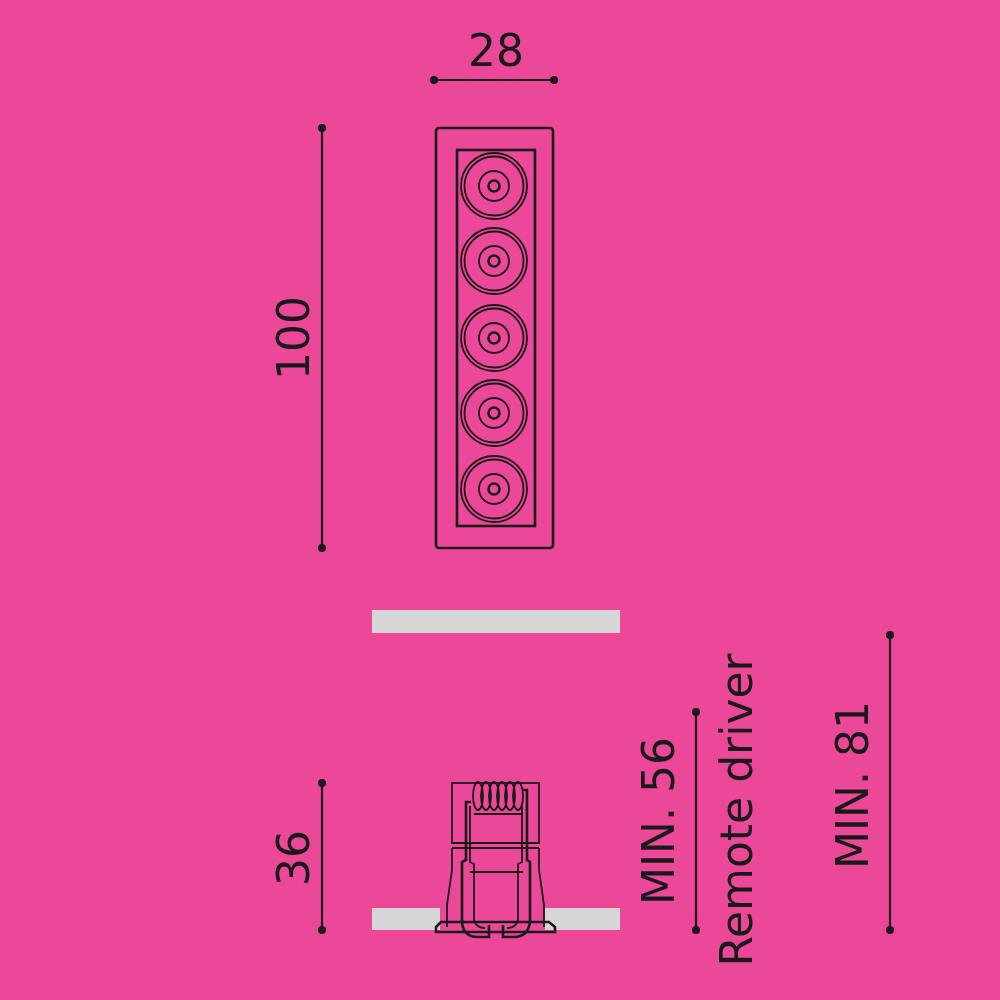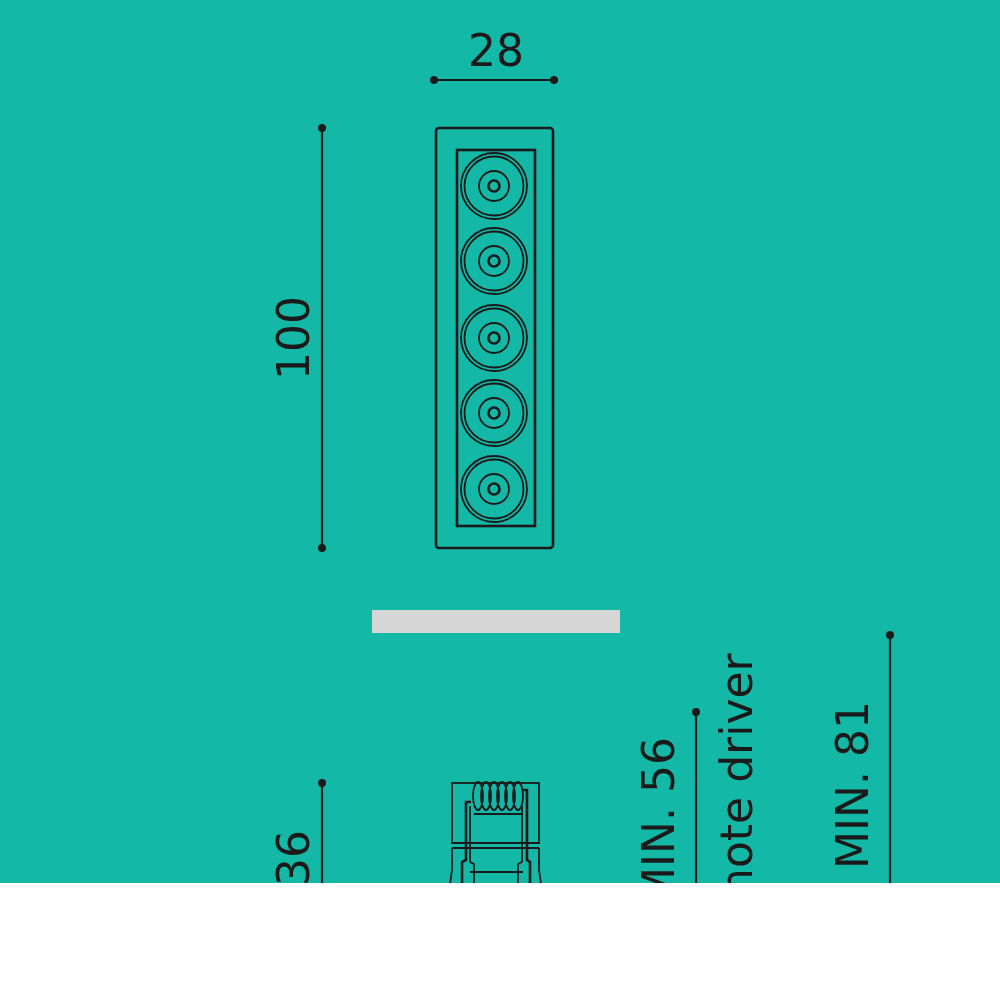--- a/index.html
+++ b/index.html
@@ -1,20 +1,20 @@
 <!DOCTYPE html>
 <html><head>
   <meta charset="utf-8">
   <style>
     html, body { margin: 0; padding: 0; background: #ffffff; }
     #canvas {
       position: relative;
       width: 1000px;
-      height: 883px;
-      background: #14b8a6;
+      height: 1000px;
+      background: #ec4899;
       overflow: hidden;
       font-family: "DejaVu Sans", "Liberation Sans", sans-serif;
       text-align: right;
     }
     svg { position: absolute; left: 0; top: 0; }
     .dim-text {
       font-family: "DejaVu Sans", "Liberation Sans", sans-serif;
       font-size: 44px;
       fill: #1a1a1a;
     }

